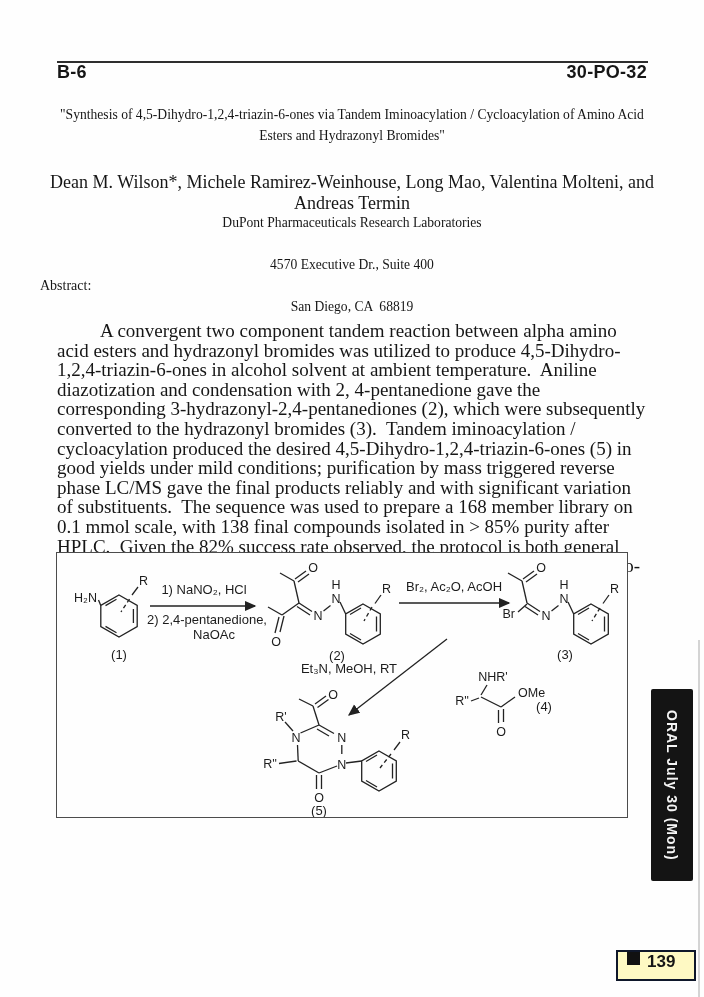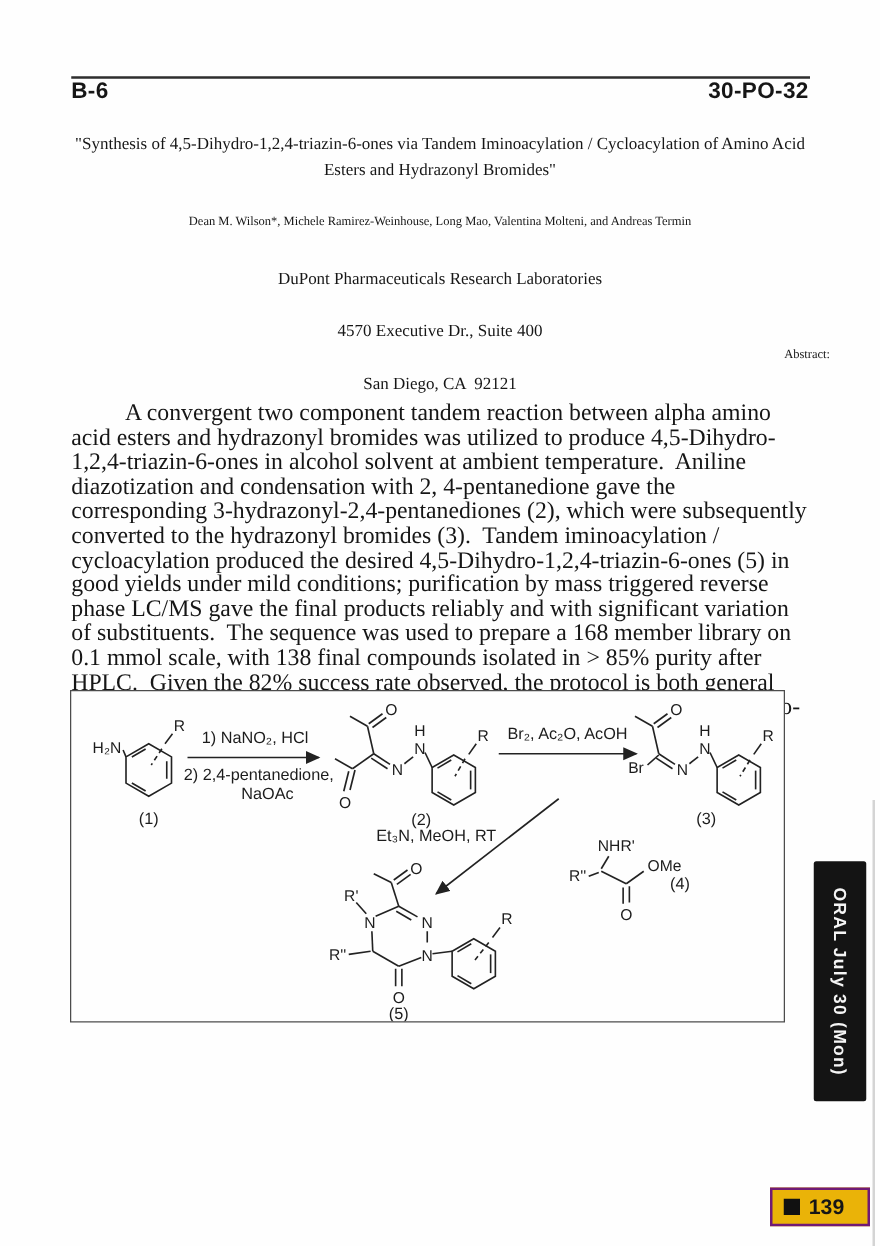--- a/index.html
+++ b/index.html
@@ -15,29 +15,29 @@
   }
   .hdr-left{left:57px;}
   .hdr-right{right:57px;}
   .hdr-rule{position:absolute;top:61px;left:57px;width:591px;height:2px;background:#2e2e2e;}
   .title{
     position:absolute;top:104px;left:58px;width:588px;
     text-align:center;font-size:13.6px;line-height:21px;
   }
   .authors{
     position:absolute;top:172px;left:40px;width:624px;
-    text-align:center;font-size:10px;
+    text-align:center;font-size:18px;
   }
   .affiliation{
     position:absolute;top:212px;left:40px;width:624px;
     text-align:center;font-size:13.6px;line-height:21px;white-space:pre;
   }
   .abstract-heading{
     position:absolute;top:278px;left:40px;width:624px;
-    text-align:right;font-size:10px;
+    text-align:left;font-size:14px;
   }
   .abstract-body{
     position:absolute;top:321px;left:57px;width:594px;
     font-size:19px;line-height:19.6px;text-indent:43px;white-space:pre-wrap;
   }
   .graphical-heading{
     position:absolute;top:507px;left:40px;width:624px;
     text-align:center;font-size:13.6px;
   }
   .scheme-box{
@@ -55,43 +55,43 @@
     background:#141414;display:flex;align-items:center;justify-content:center;
     border-radius:2px;
   }
   .side-banner span{
     writing-mode:vertical-rl;white-space:nowrap;color:#f5f5f5;
     font-family:"Liberation Sans","DejaVu Sans",sans-serif;
     font-weight:bold;font-size:14px;letter-spacing:1px;
   }
   .page-box{
     position:absolute;top:950px;left:616px;width:80px;height:31px;
-    border:2px solid #701a75;box-sizing:border-box;background:#eab308;
-    display:flex;align-items:center;gap:7px;padding-left:9px;
+    border:2px solid #0f172a;box-sizing:border-box;background:#fef9c3;
+    display:flex;align-items:flex-start;gap:7px;padding-left:9px;
     font-family:"Liberation Sans","DejaVu Sans",sans-serif;
     font-weight:bold;font-size:17px;
   }
   .page-box .sq{width:13px;height:13px;background:#111;flex:0 0 auto;}
   .scan-edge{position:absolute;right:4px;top:640px;bottom:0;width:2px;background:#d4d4d4;}
 </style>
 </head>
 <body>
 
 <div class="page">
 
   <div class="hdr-left">B-6</div>
   <div class="hdr-right">30-PO-32</div>
   <div class="hdr-rule"></div>
 
   <div class="title">"Synthesis of 4,5-Dihydro-1,2,4-triazin-6-ones via Tandem Iminoacylation / Cycloacylation of Amino Acid Esters and Hydrazonyl Bromides"</div>
   <div class="authors">Dean M. Wilson*, Michele Ramirez-Weinhouse, Long Mao, Valentina Molteni, and Andreas Termin</div>
 
   <div class="affiliation"><span>DuPont Pharmaceuticals Research Laboratories</span><br>
 <span>4570 Executive Dr., Suite 400</span><br>
-<span>San Diego, CA  92121</span></div>
+<span>San Diego, CA  68819</span></div>
 
   <div class="abstract-heading">Abstract:</div>
   <div class="abstract-body">A convergent two component tandem reaction between alpha amino acid esters and hydrazonyl bromides was utilized to produce 4,5-Dihydro-1,2,4-triazin-6-ones in alcohol solvent at ambient temperature.  Aniline diazotization and condensation with 2, 4-pentanedione gave the corresponding 3-hydrazonyl-2,4-pentanediones (2), which were subsequently converted to the hydrazonyl bromides (3).  Tandem iminoacylation / cycloacylation produced the desired 4,5-Dihydro-1,2,4-triazin-6-ones (5) in good yields under mild conditions; purification by mass triggered reverse phase LC/MS gave the final products reliably and with significant variation of substituents.  The sequence was used to prepare a 168 member library on 0.1 mmol scale, with 138 final compounds isolated in &gt; 85% purity after HPLC.  Given the 82% success rate observed, the protocol is both general and robust, and should prove valuable in the facile synthesis of 4,5-Dihydro-1,2,4-triazin-6-ones (5).</div>
 
 
   <div class="scheme-box">
     <svg width="570" height="264" viewBox="0 0 570 264">
       <defs>
         <marker id="ah" markerWidth="10" markerHeight="9" refX="8" refY="4" orient="auto">
           <path d="M0,0 L9,4 L0,8 z" fill="#222"></path>

